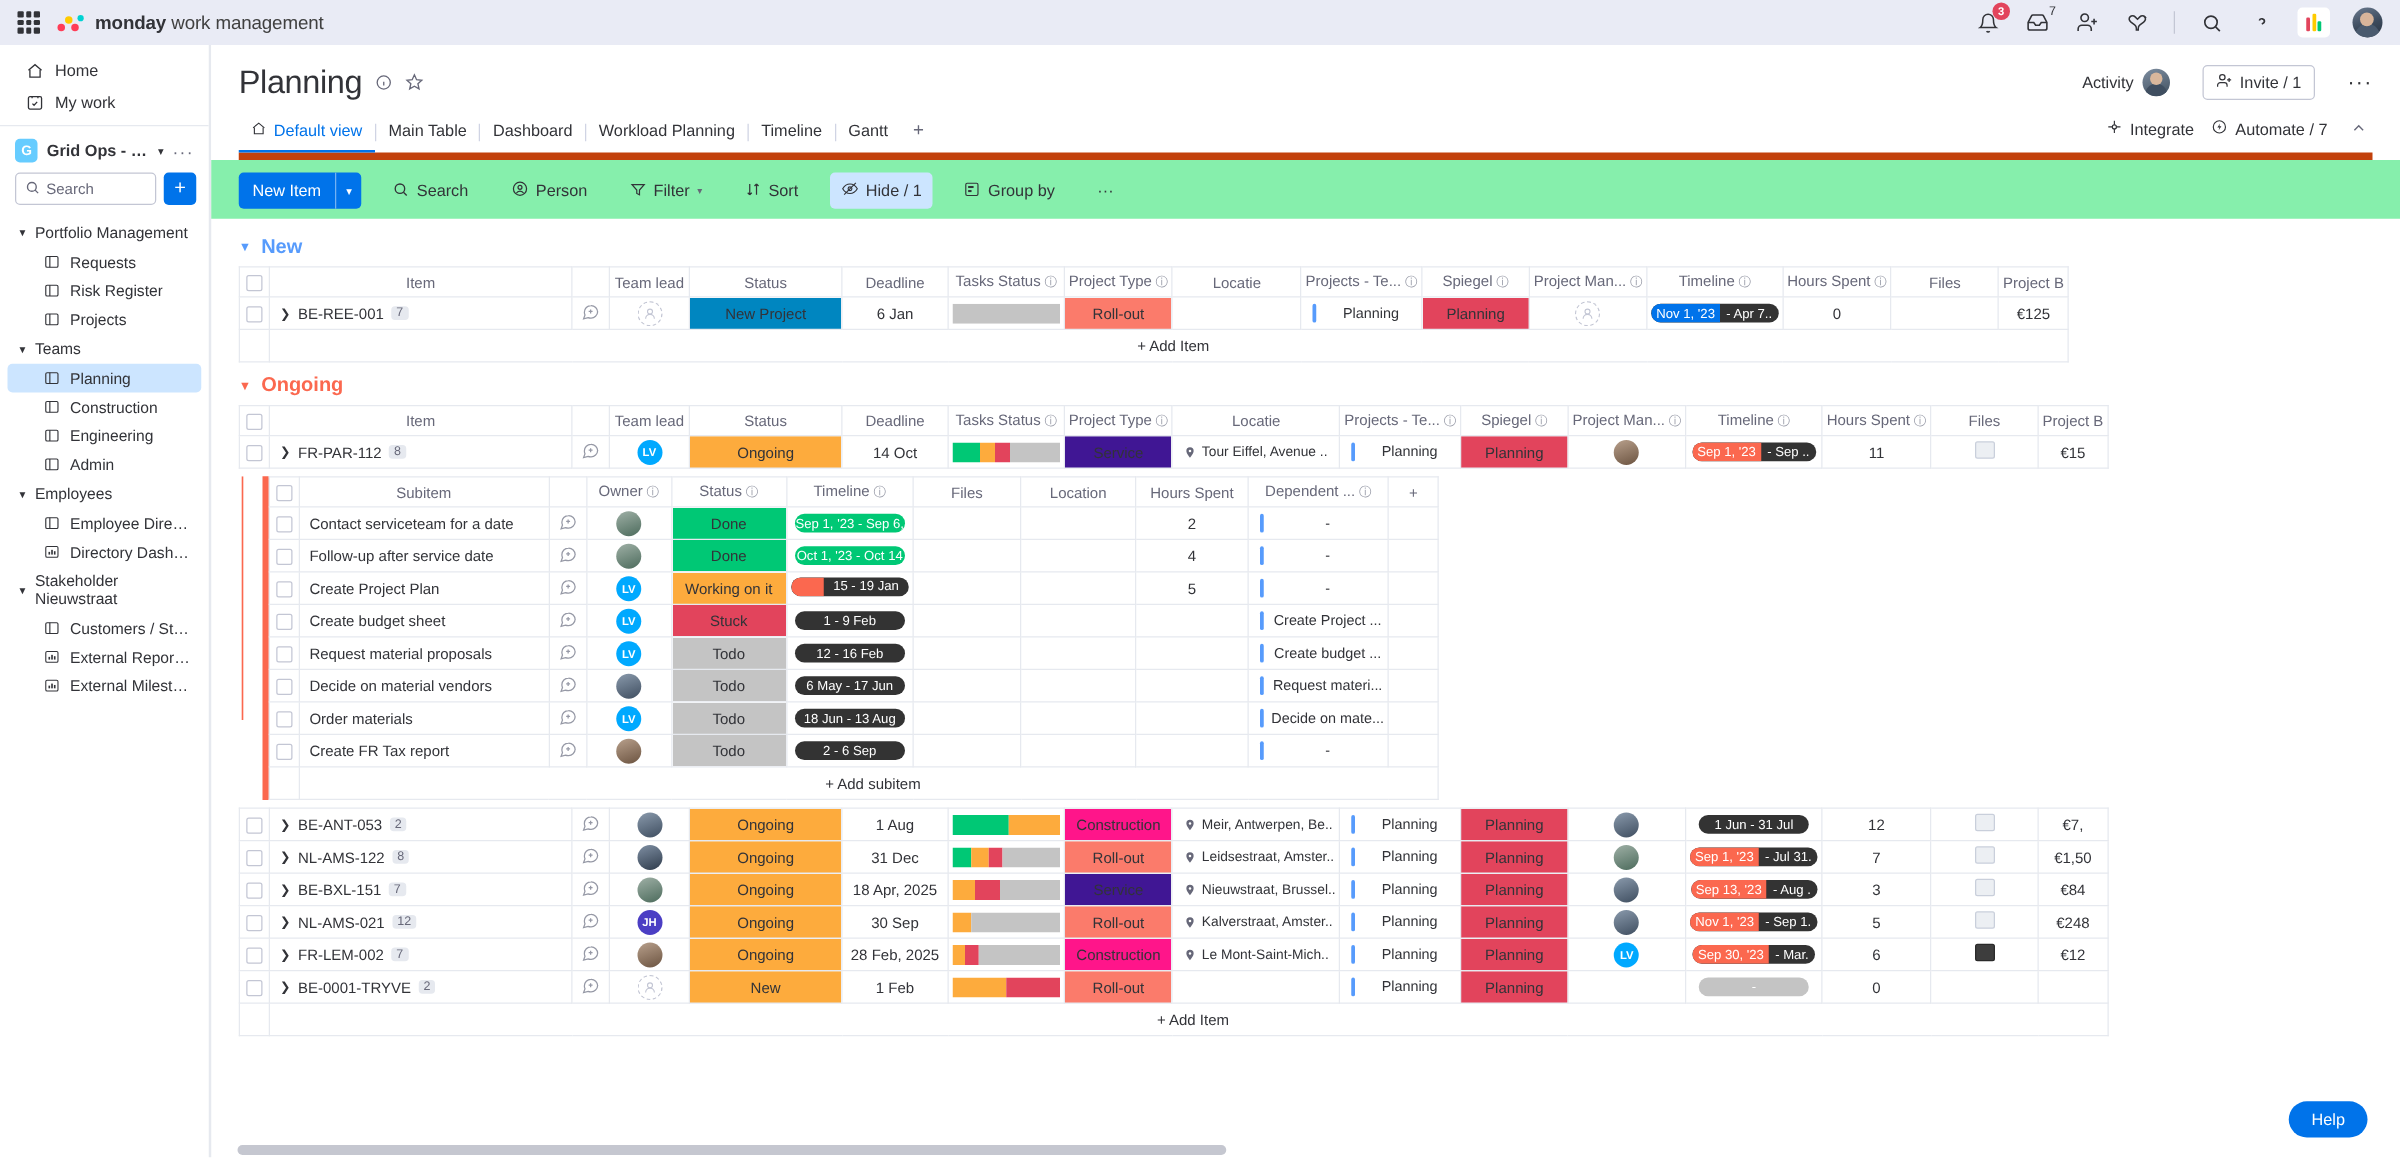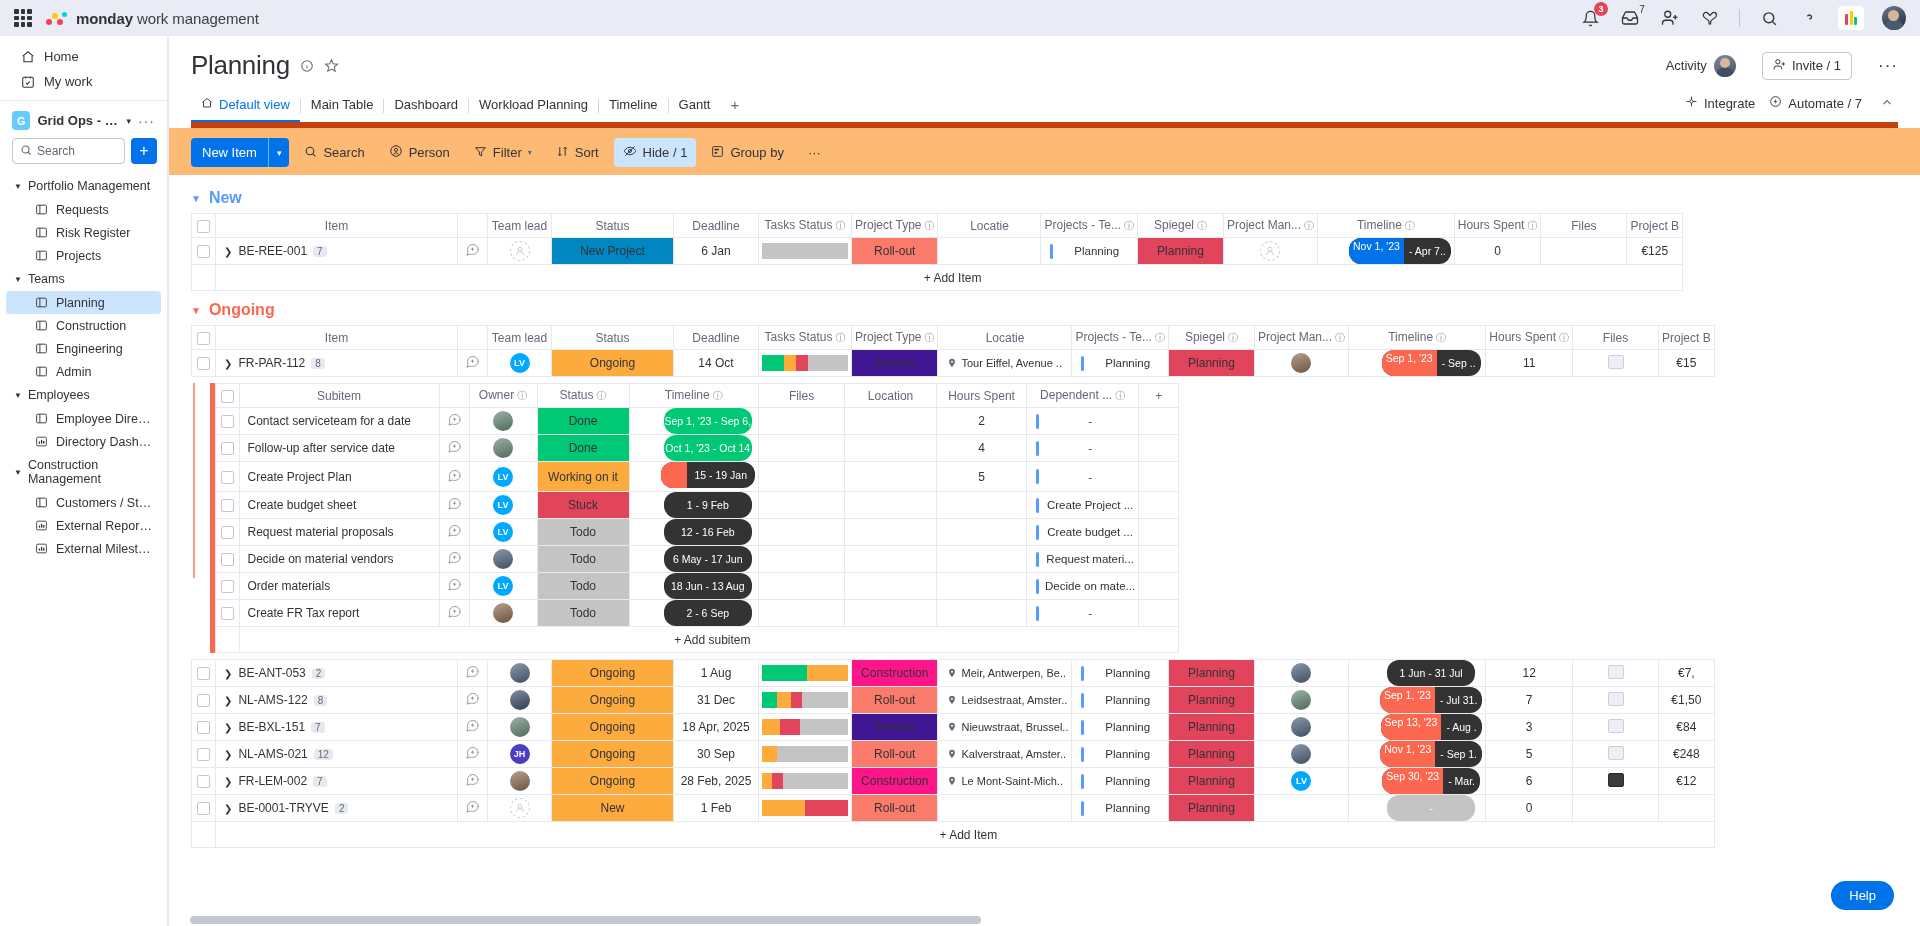--- a/index.html
+++ b/index.html
@@ -110,21 +110,21 @@
   .tab.active { color: #0073ea; font-weight: 400; }
   .tab.active::after { content: ''; position: absolute; left: 0; right: 0; bottom: -1px;
     height: 2px; background: #0073ea; }
   .tab-sep { width: 1px; height: 14px; background: #d0d4e4; }
   .tab-plus { padding: 6px 10px 9px 10px; font-size: 15px; color: #676879; cursor: pointer; }
   .tabs-right { margin-left: auto; display: flex; align-items: center; gap: 14px; padding-bottom: 6px; }
   .tr-item { display: flex; align-items: center; gap: 6px; font-size: 13px; color: #323338; cursor: pointer; }
   .collapse-btn { width: 22px; height: 22px; display: flex; align-items: center; justify-content: center;
     color: #676879; cursor: pointer; }
 
-  .toolbar { display: flex; align-items: center; gap: 6px; padding: 10px 22px 8px 22px; background:#fdba74; }
+  .toolbar { display: flex; align-items: center; gap: 16px; padding: 10px 22px 8px 22px; background:#86efac; }
   .newitem { display: flex; align-items: stretch; background: #0073ea; border-radius: 4px; overflow: hidden;
     cursor: pointer; height: 29px; }
   .newitem .lbl { color: #fff; font-size: 13px; padding: 0 11px; display: flex; align-items: center; }
   .newitem .sep { width: 1px; background: rgba(255,255,255,.45); }
   .newitem .car { color: #fff; font-size: 9px; padding: 0 8px; display: flex; align-items: center; }
   .tb-btn { display: flex; align-items: center; gap: 6px; height: 29px; padding: 0 9px;
     font-size: 13px; color: #323338; border-radius: 4px; cursor: pointer; }
   .tb-btn.active { background: #cce5ff; }
   .tb-caret { font-size: 8px; color: #676879; }
 
@@ -152,22 +152,22 @@
   .av { width: 20px; height: 20px; border-radius: 50%; display: inline-flex; align-items: center;
     justify-content: center; font-size: 9px; font-weight: 700; color: #fff; vertical-align: middle; }
   .av.empty { border: 1px dashed #c3c6d4; background: #fff; color: #c3c6d4; }
   .av.lv { background: #00a9ff; }
   .av.jh { background: #4b3ec4; }
   .av.ph1 { background: linear-gradient(160deg,#8a9aac,#3f4e60); }
   .av.ph2 { background: linear-gradient(160deg,#9fb0a6,#4c6b5c); }
   .av.ph3 { background: linear-gradient(160deg,#b8a08c,#6b5340); }
   .av.ph4 { background: linear-gradient(160deg,#7f8fa3,#2f3c4c); }
   .statcell { color: #fff; font-size: 11.5px; }
-  .tl { display: inline-flex; border-radius: 12px; overflow: hidden; height: 26px;
-    align-items: center; font-size: 10.5px; color: #fff; min-width: 88px; justify-content:center;margin-left:28px;}
+  .tl { display: inline-flex; border-radius: 12px; overflow: hidden; height: 15px;
+    align-items: center; font-size: 10.5px; color: #fff; min-width: 88px; justify-content:center;}
   .tl.dark { background: #333333; }
   .tl.green { background: #00c875; }
   .tl.grey { background: #c4c4c4; color: #fff; }
   .tl span.seg { display:inline-block; height:100%; }
   .prog { display: flex; height: 16px; width: 86px; margin: 0 auto; overflow: hidden; }
   .prog i { display: block; height: 100%; }
   .mirror { display: flex; align-items: center; gap: 6px; justify-content: flex-start; padding-left: 6px; }
   .mirror .bar { width: 3px; height: 15px; background: #579bfc; border-radius: 2px; flex: 0 0 3px; }
   .mirror .mtxt { flex: 1; text-align: center; font-size: 11.5px; }
   .loc { display: flex; align-items: center; gap: 4px; font-size: 11px; justify-content: flex-start;
@@ -402,21 +402,21 @@
                 <rect x="3" y="4" width="18" height="16" rx="2"></rect>
                 <rect x="7" y="12" width="2.4" height="4" fill="#323338" stroke="none"></rect>
                 <rect x="11" y="9" width="2.4" height="7" fill="#323338" stroke="none"></rect>
                 <rect x="15" y="11" width="2.4" height="5" fill="#323338" stroke="none"></rect>
               </svg>
             </span>
             <span class="ltxt">Directory Dashboard</span>
           </div>
           <div class="grp">
             <span class="tri">▼</span>
-            <span>Construction Management</span>
+            <span>Stakeholder Nieuwstraat</span>
           </div>
           <div class="leaf">
             <span class="lico">
               <svg width="13" height="13" viewBox="0 0 24 24" fill="none" stroke="#323338" stroke-width="1.7">
                 <rect x="3" y="4" width="18" height="16" rx="2"></rect>
                 <line x1="9" y1="4" x2="9" y2="20"></line>
               </svg>
             </span>
             <span class="ltxt">Customers / Stakeholders</span>
           </div>

